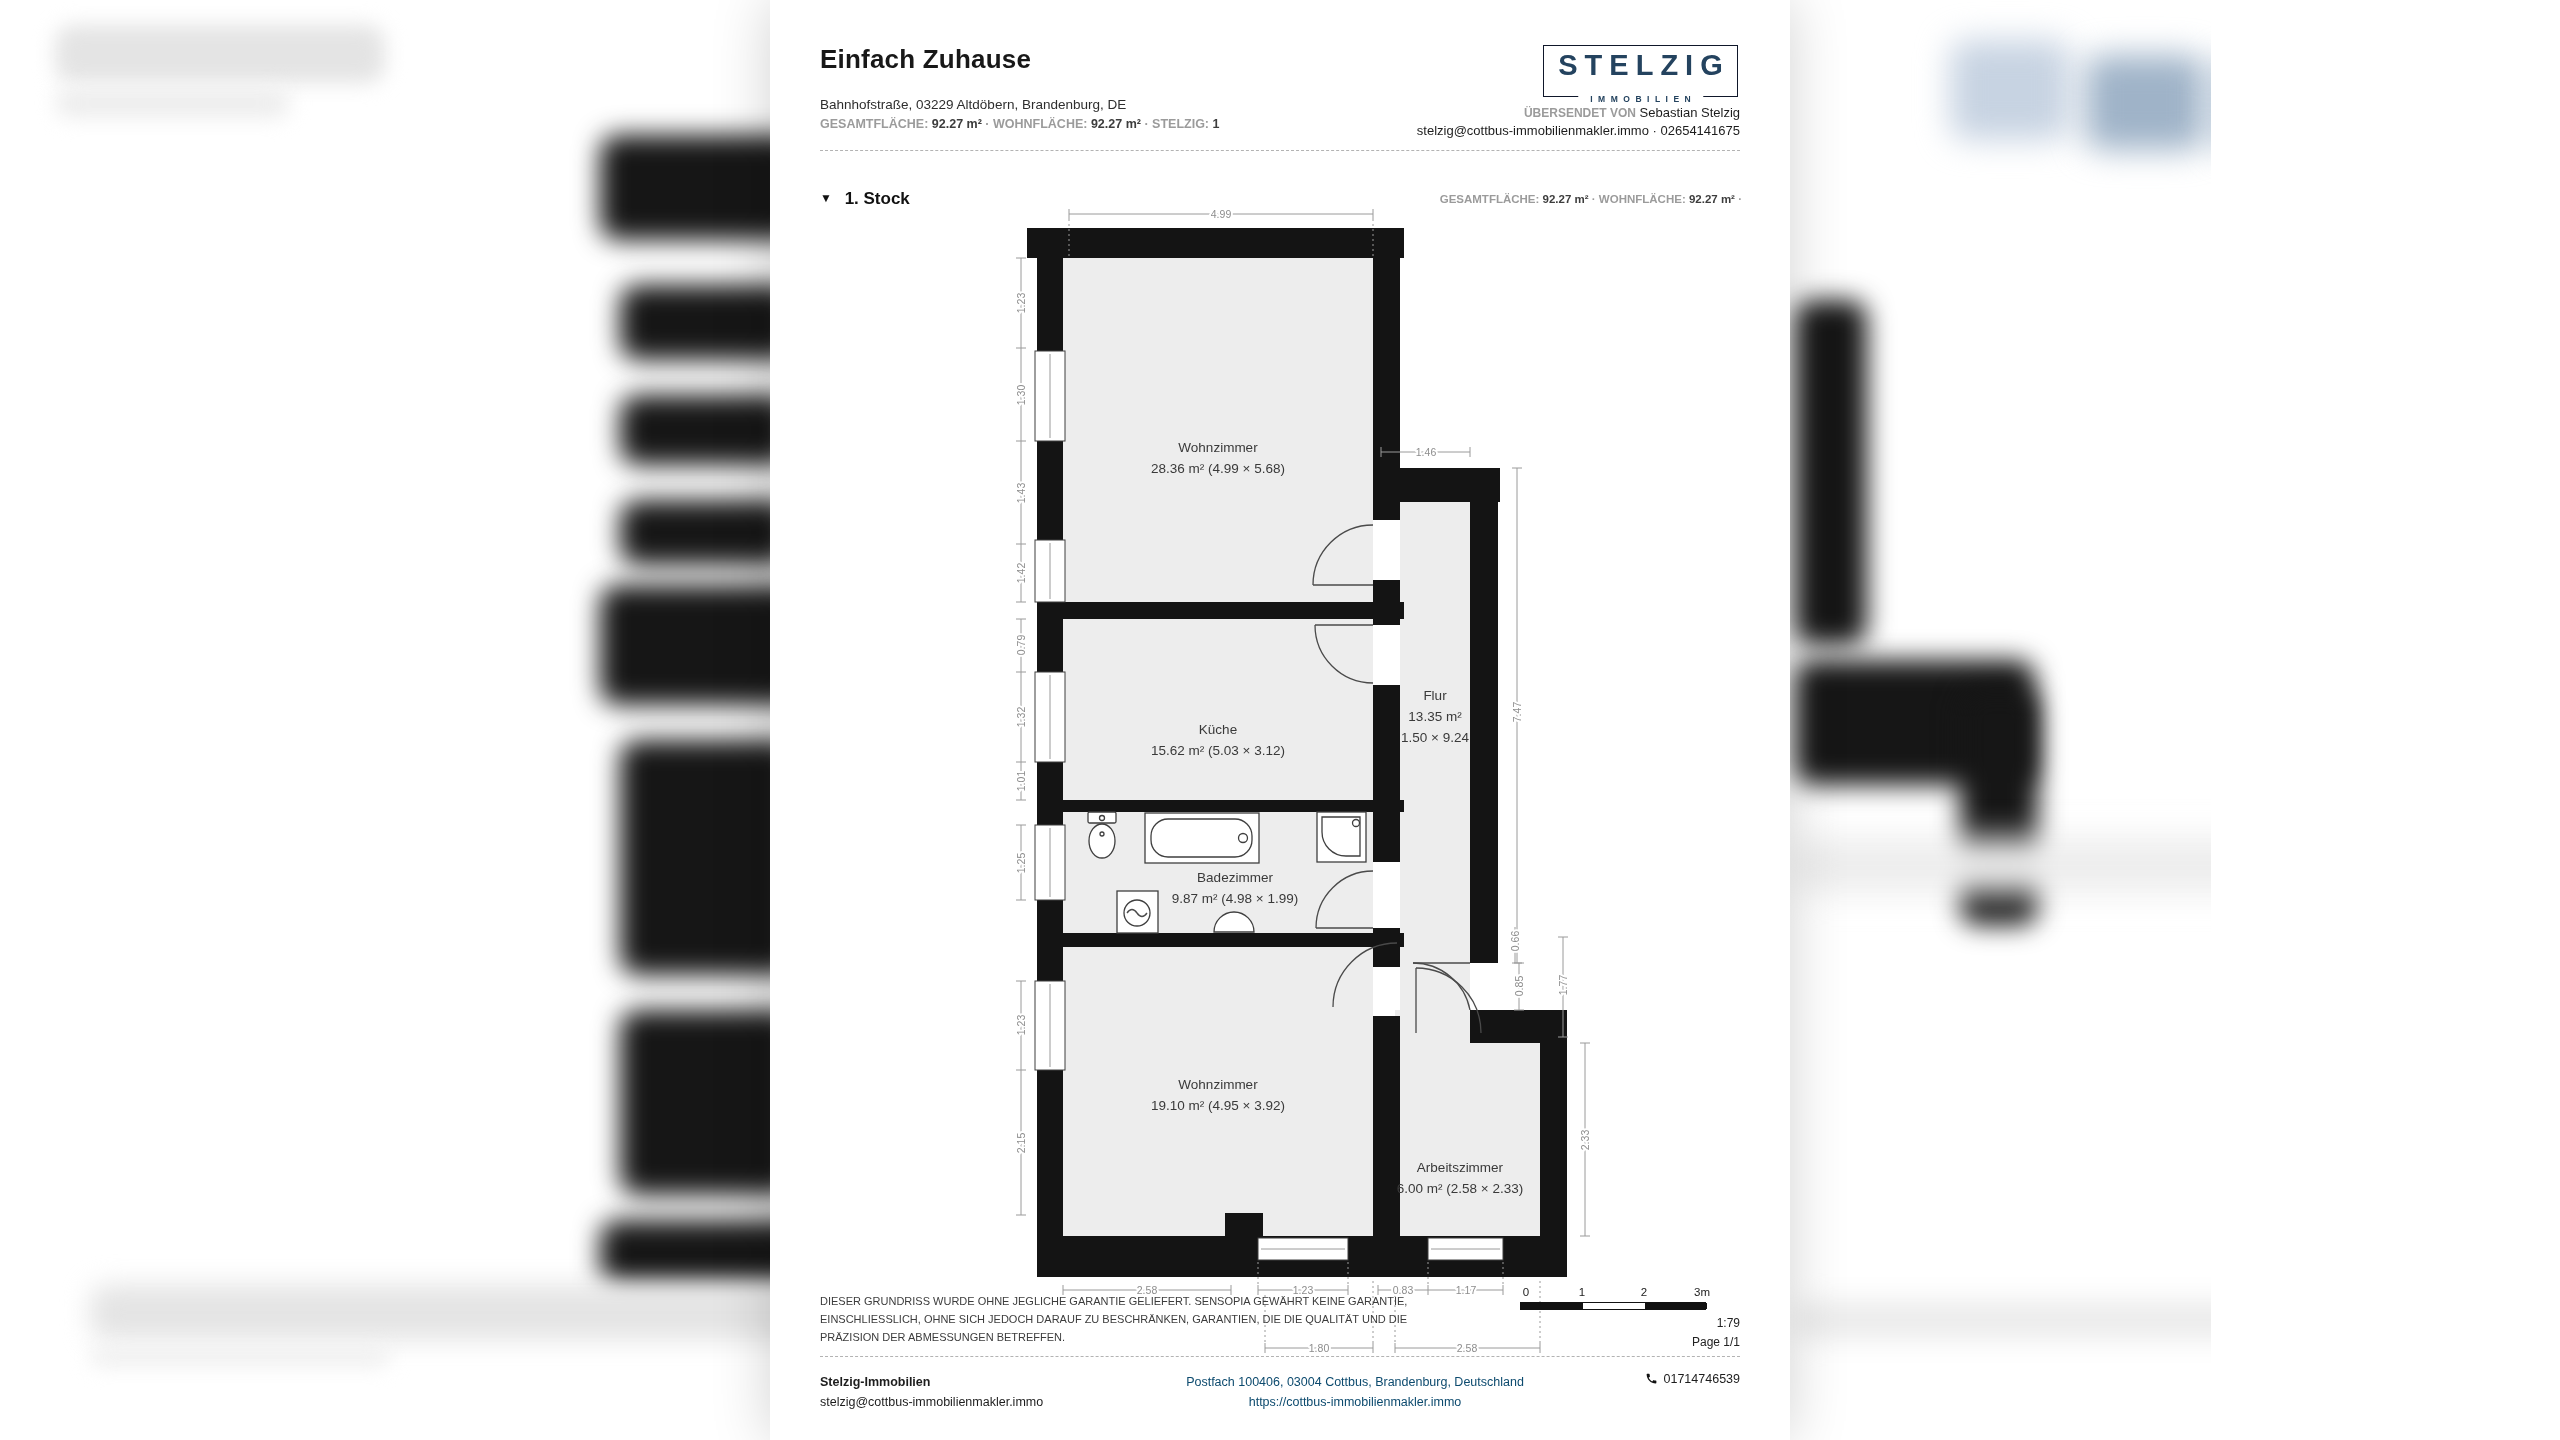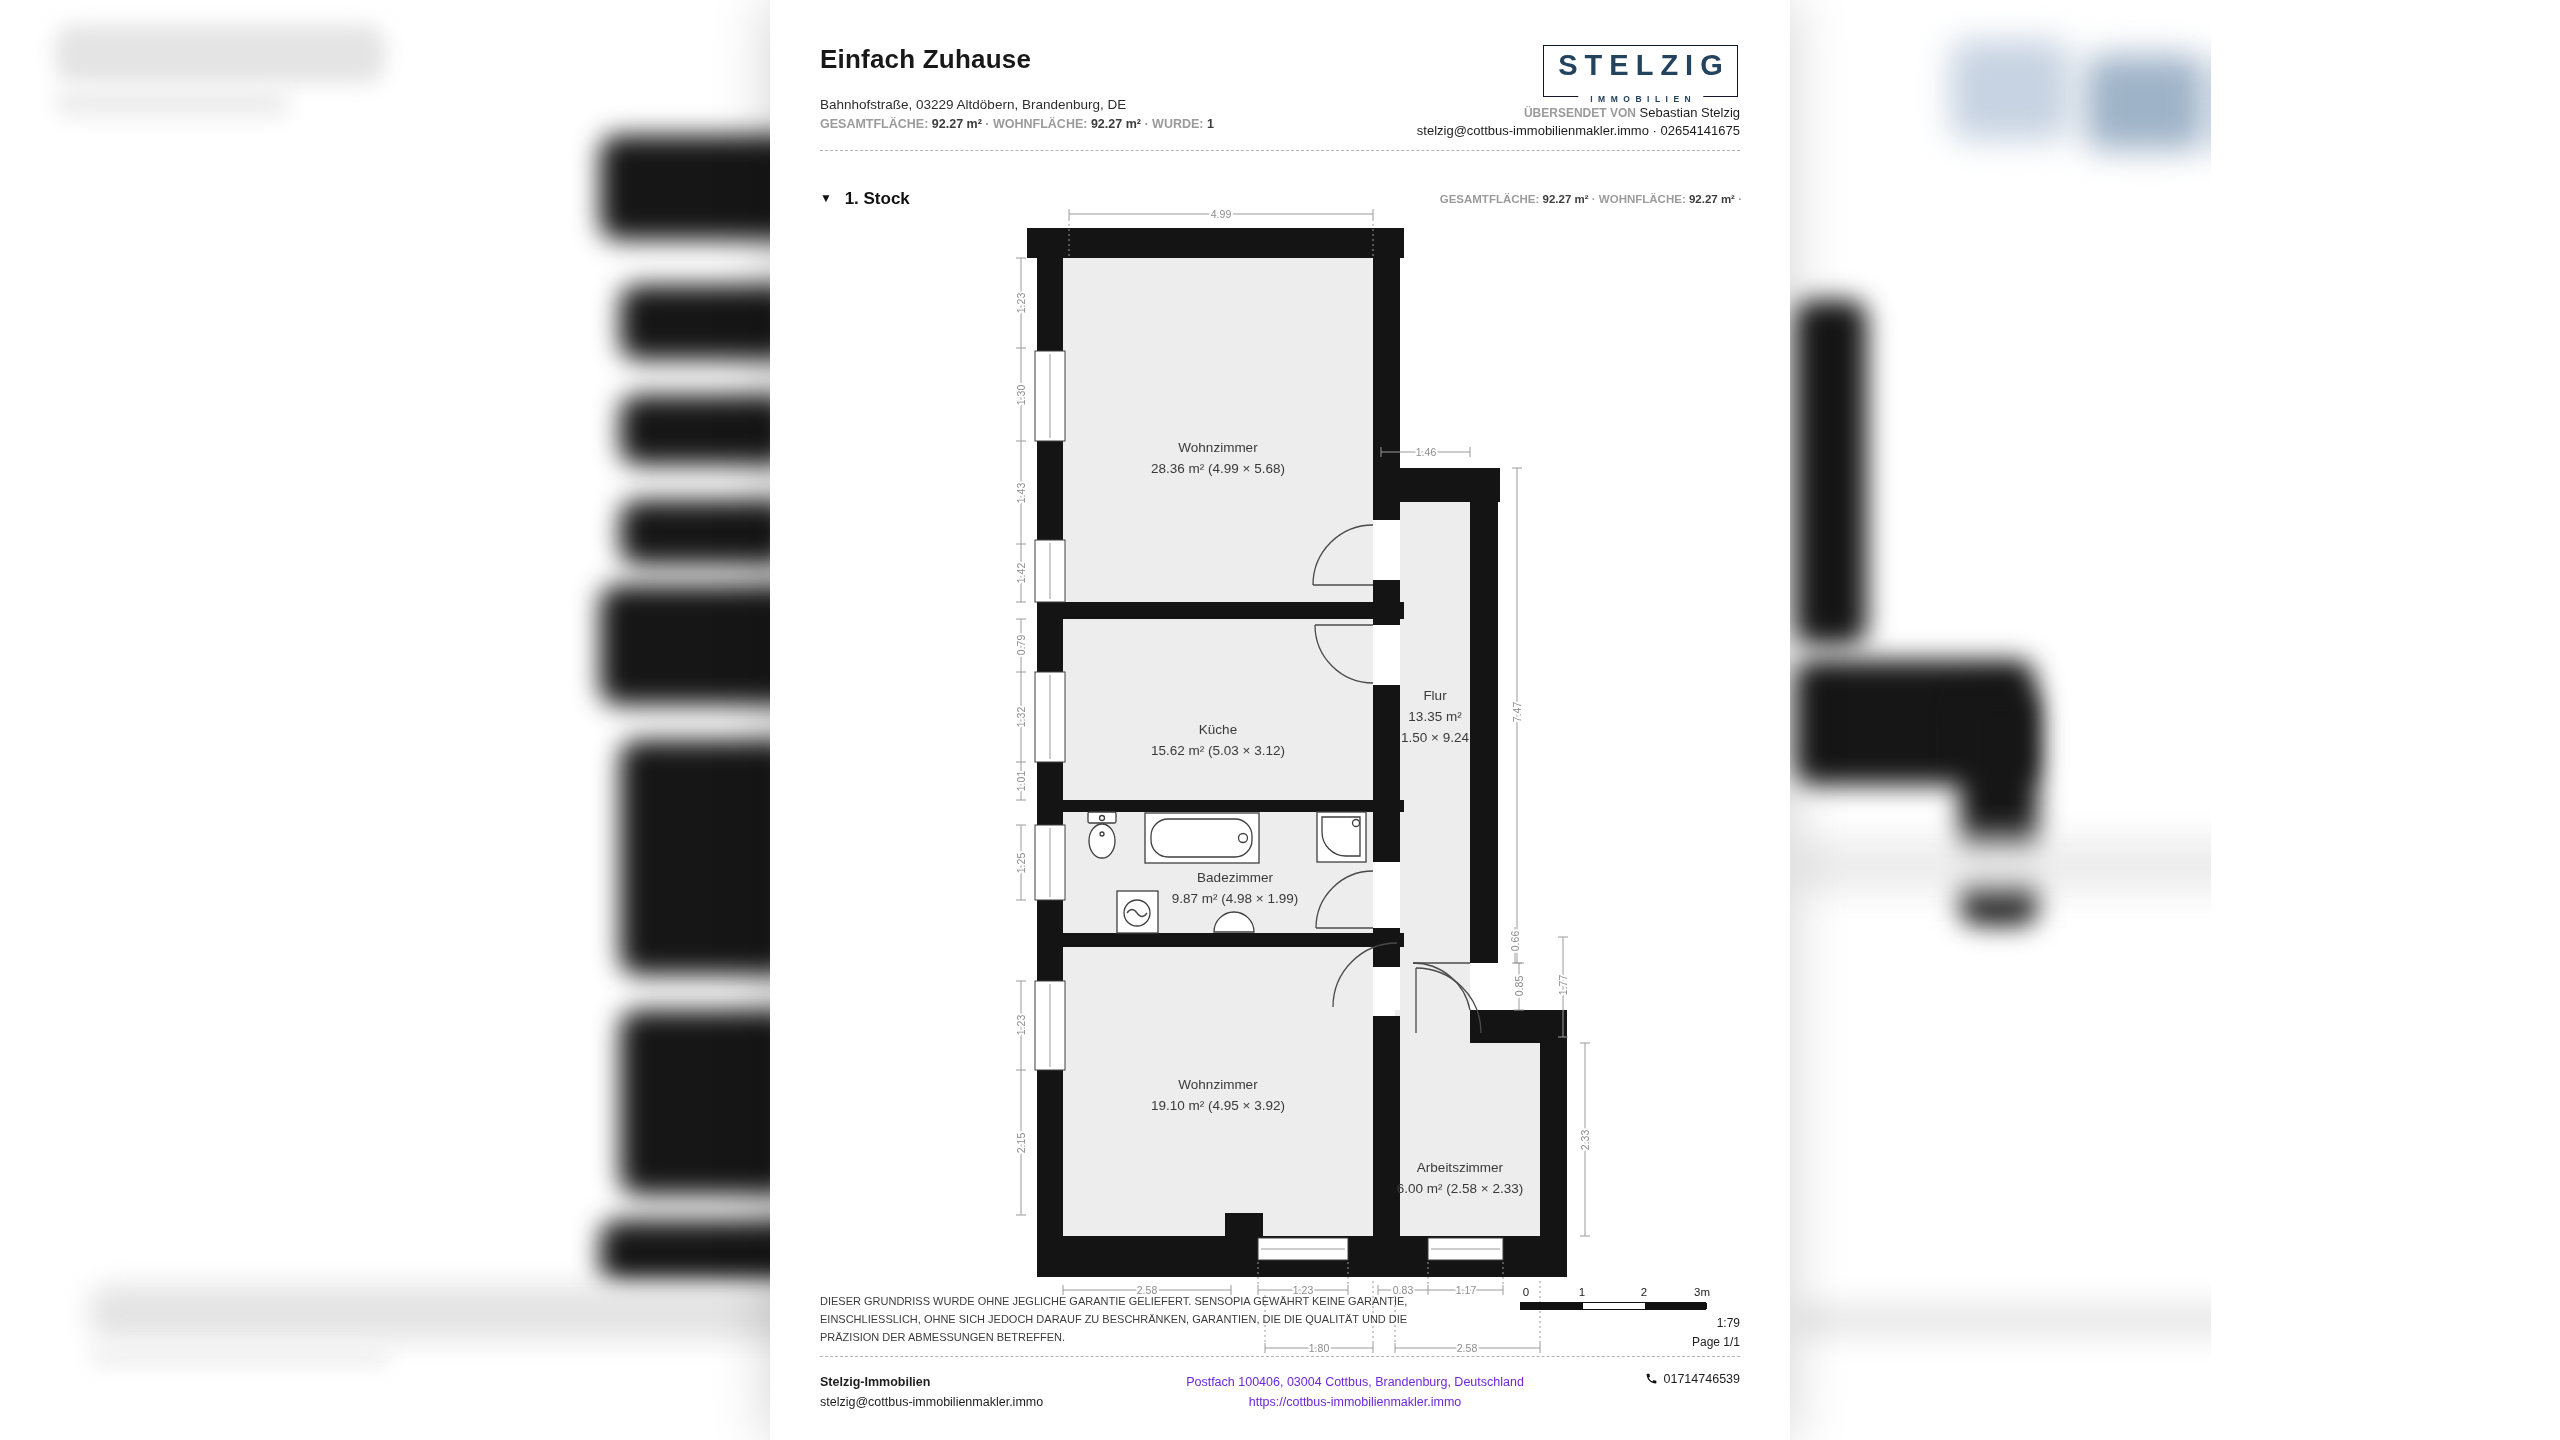--- a/index.html
+++ b/index.html
@@ -52,21 +52,21 @@
   .scale { position:absolute; left:750px; top:1286px; width:190px; font-size:11.5px; color:#222; }
   .scalebar { position:absolute; top:16px; left:0; width:186px; height:8px; border:1px solid #111; background:#fff; }
   .scalebar .seg1 { position:absolute; left:0; top:0; width:62px; height:100%; background:#111; }
   .scalebar .seg2 { position:absolute; left:124px; top:0; width:62px; height:100%; background:#111; }
   .snum { position:absolute; top:0; transform:translateX(-50%); }
   .ratio { position:absolute; right:50px; top:1316px; font-size:12px; color:#222; text-align:right; }
   .pageno { position:absolute; right:50px; top:1335px; font-size:12px; color:#222; text-align:right; }
 
   .foot-l { position:absolute; left:50px; top:1372px; font-size:12.5px; color:#1d1d1d; line-height:20px; }
   .foot-l .co { font-weight:bold; }
-  .foot-c { position:absolute; left:260px; top:1372px; width:650px; font-size:12.5px; color:#6d28d9; line-height:20px; text-align:center; }
+  .foot-c { position:absolute; left:260px; top:1372px; width:650px; font-size:12.5px; color:#0c4a6e; line-height:20px; text-align:center; }
   .foot-r { position:absolute; right:50px; top:1372px; font-size:12.5px; color:#1d1d1d; }
   .foot-r svg { vertical-align:-2px; margin-right:6px; }
 </style>
 </head>
 <body>
 
 <div id="stage">
 
   <div>
     <div class="bb bgry blur10" style="left:55px;top:25px;width:330px;height:58px;"></div>
@@ -98,21 +98,21 @@
 
     <div class="title">Einfach Zuhause</div>
     <div class="addr">Bahnhofstraße, 03229 Altdöbern, Brandenburg, DE</div>
     <div class="meta">
       <span class="lab">GESAMTFLÄCHE:</span>
       <span>92.27 m²</span>
       <span class="lab">·</span>
       <span class="lab">WOHNFLÄCHE:</span>
       <span>92.27 m²</span>
       <span class="lab">·</span>
-      <span class="lab">WURDE:</span>
+      <span class="lab">STELZIG:</span>
       <span>1</span>
     </div>
 
     <div class="logo">
       <div class="word">STELZIG</div>
       <div class="sub">IMMOBILIEN</div>
     </div>
     <div class="sender">
       <span class="lab">ÜBERSENDET VON</span>
       <span>Sebastian Stelzig</span>

